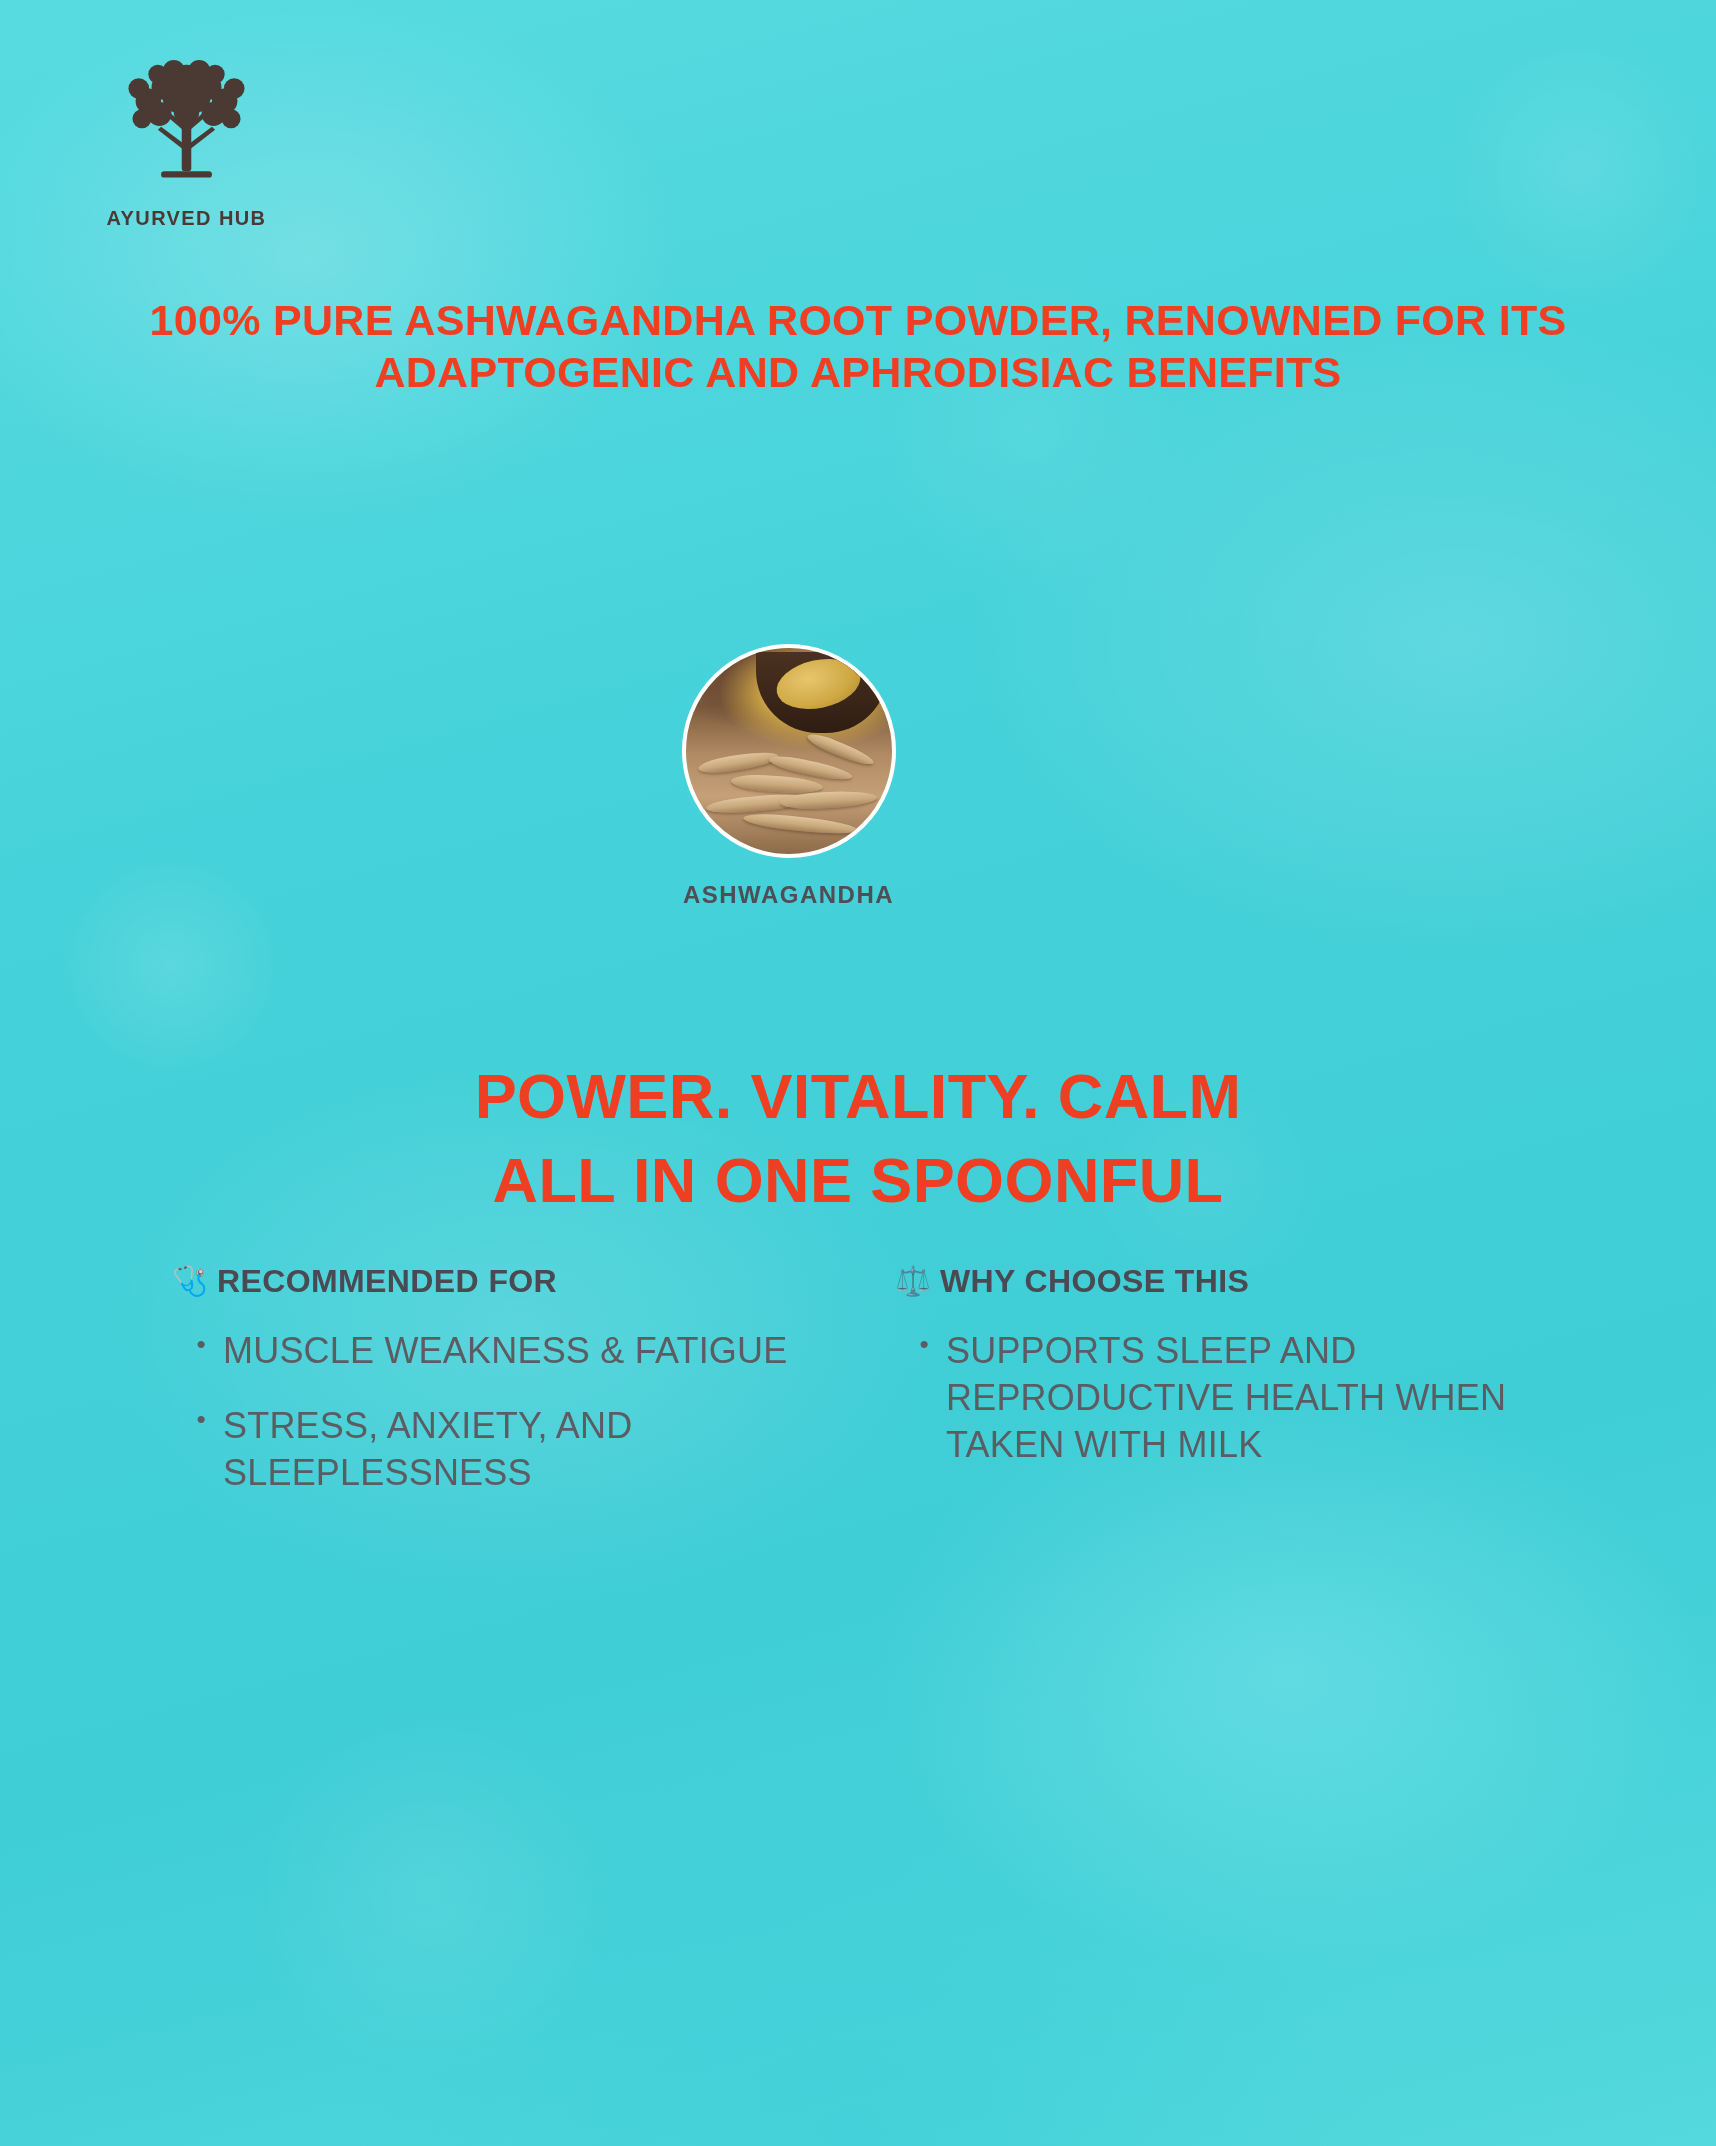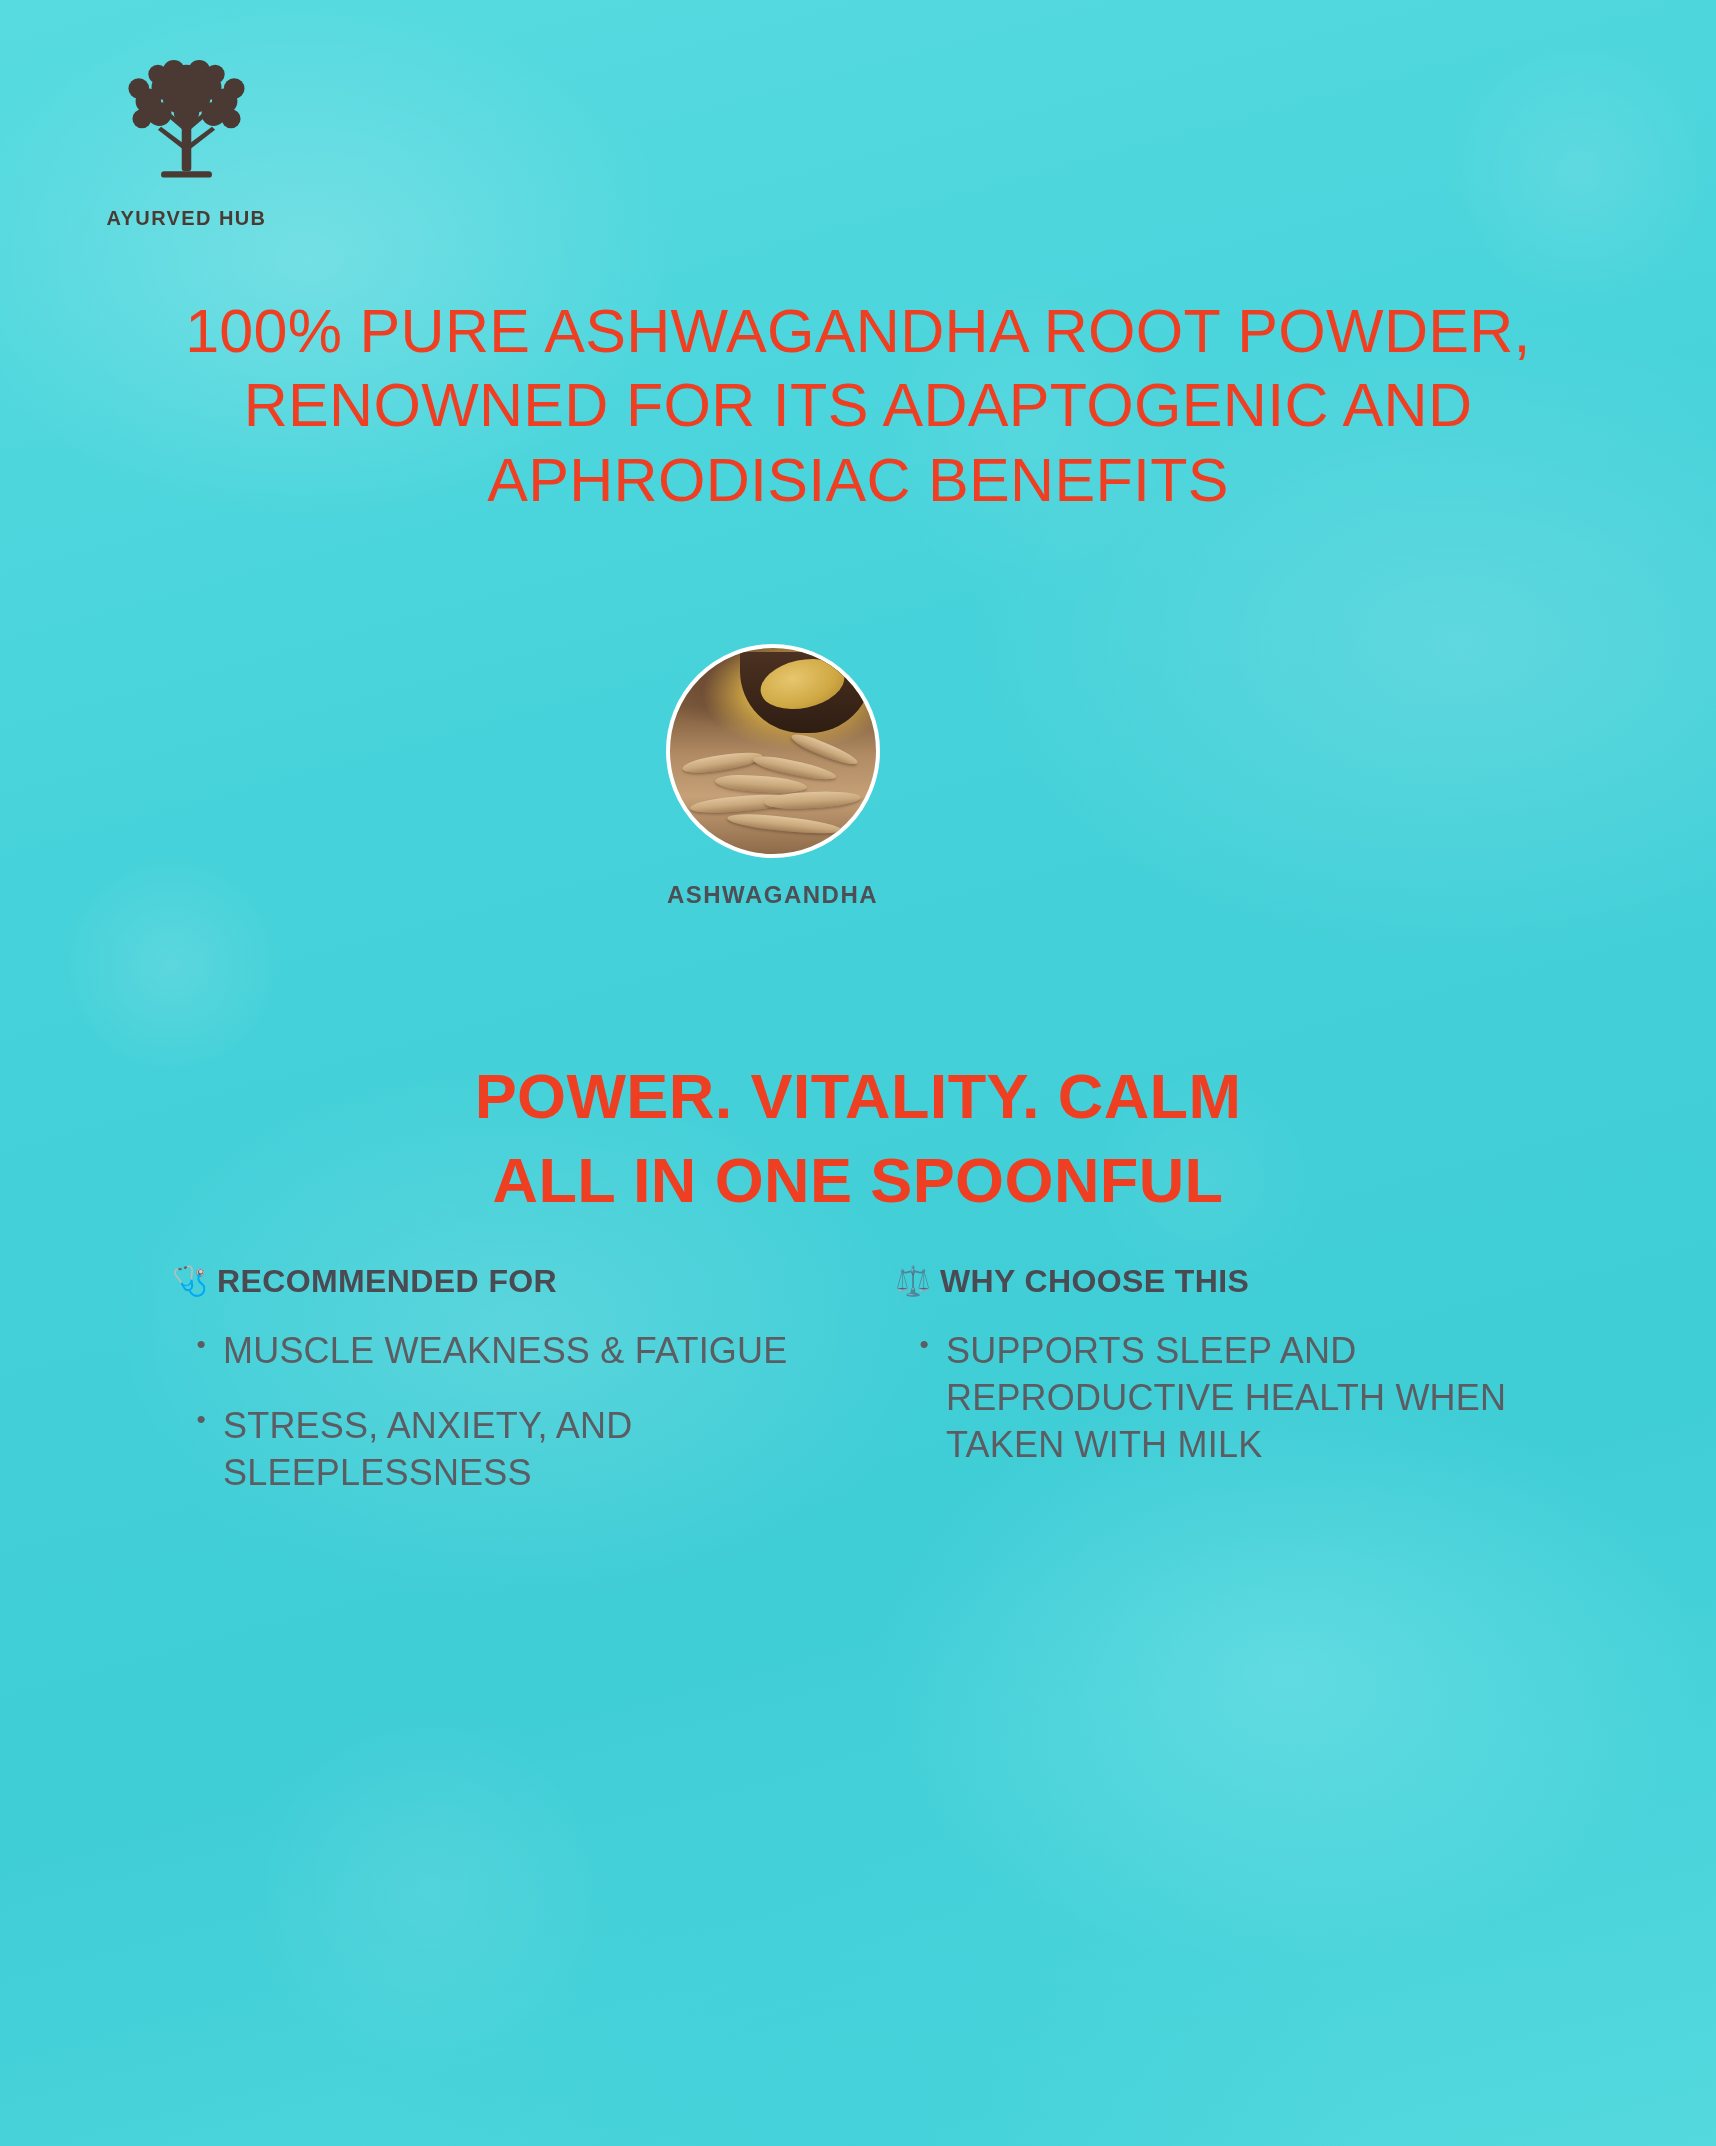--- a/index.html
+++ b/index.html
@@ -66,33 +66,34 @@
   }
 
   
   .headline {
     position: absolute;
     top: 294px;
     left: 132px;
     width: 1452px;
     text-align: center;
     color: #ef3f23;
-    font-size: 61px;
+    font-size: 43px;
     line-height: 1.22;
-    font-weight: 400;
+    font-weight: 700;
     letter-spacing: 0.3px;
   }
 
   
   .ingredient {
     position: absolute;
     top: 644px;
     left: 0;
     width: 1545px;
     text-align: center;
+    padding-left: 16px;
   }
   .ing-photo {
     width: 214px;
     height: 214px;
     border-radius: 50%;
     margin: 0 auto;
     border: 4.4px solid #ffffff;
     box-sizing: border-box;
     position: relative;
     overflow: hidden;

